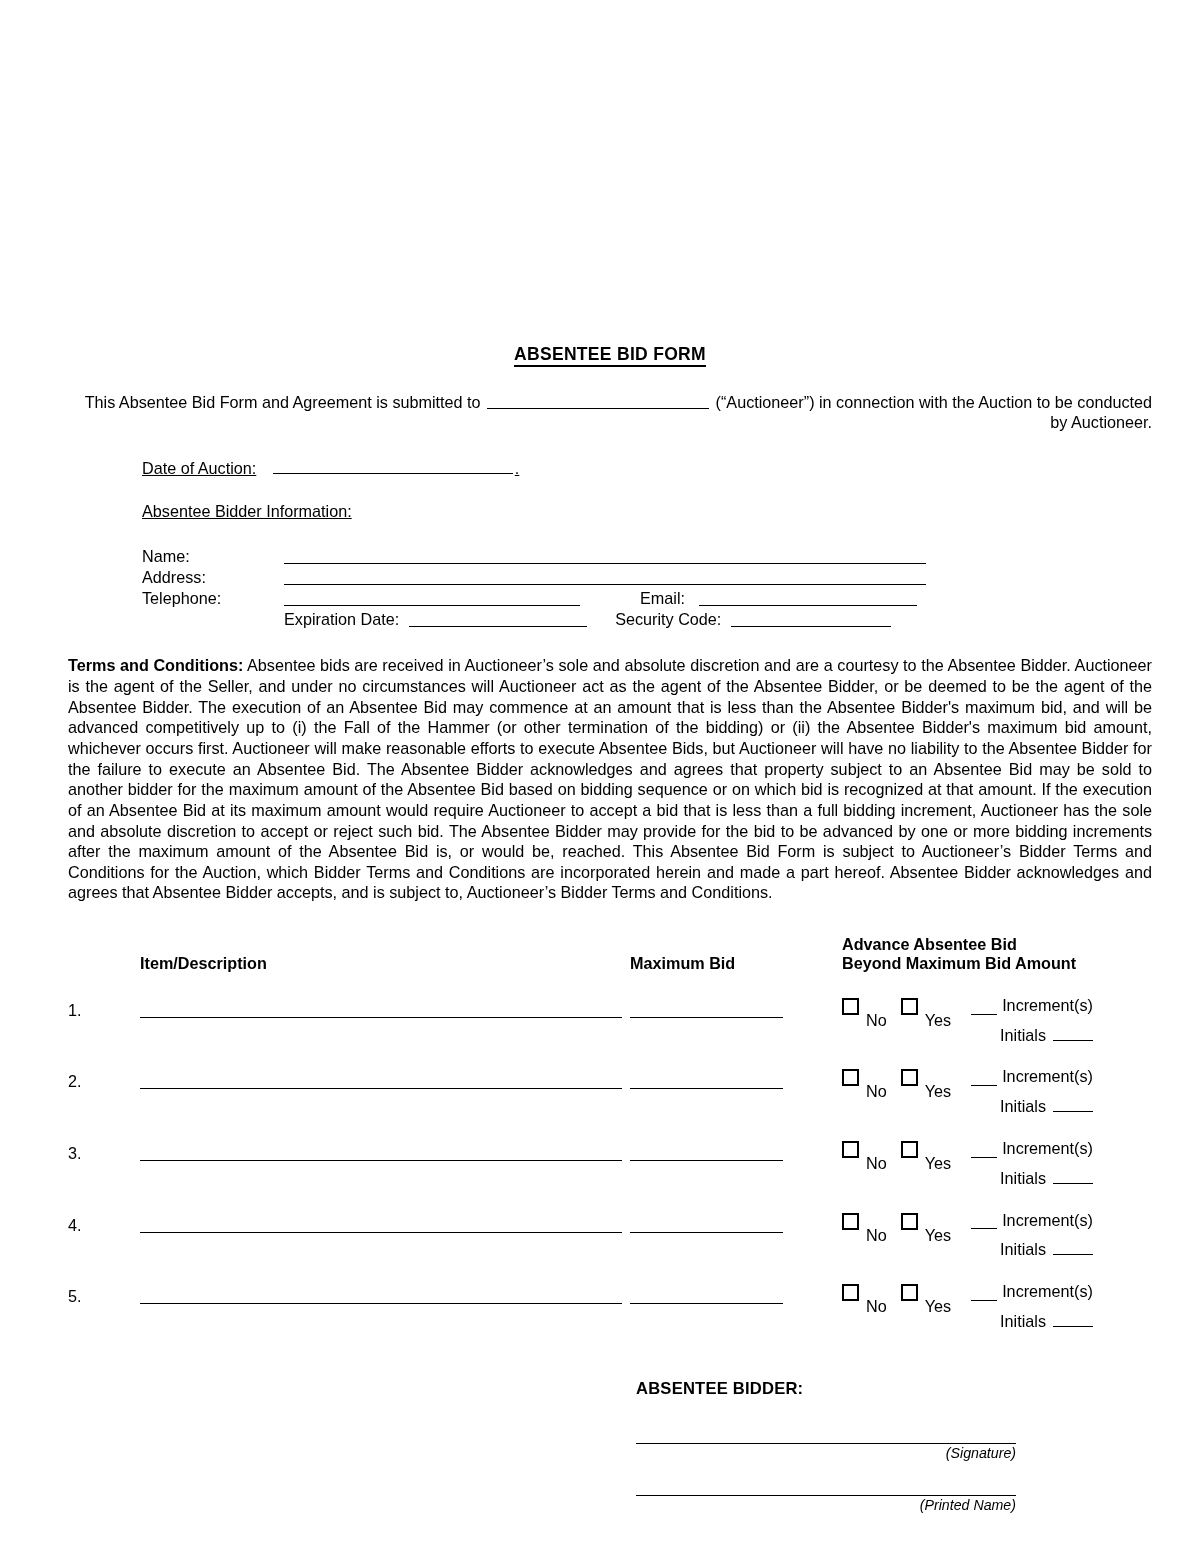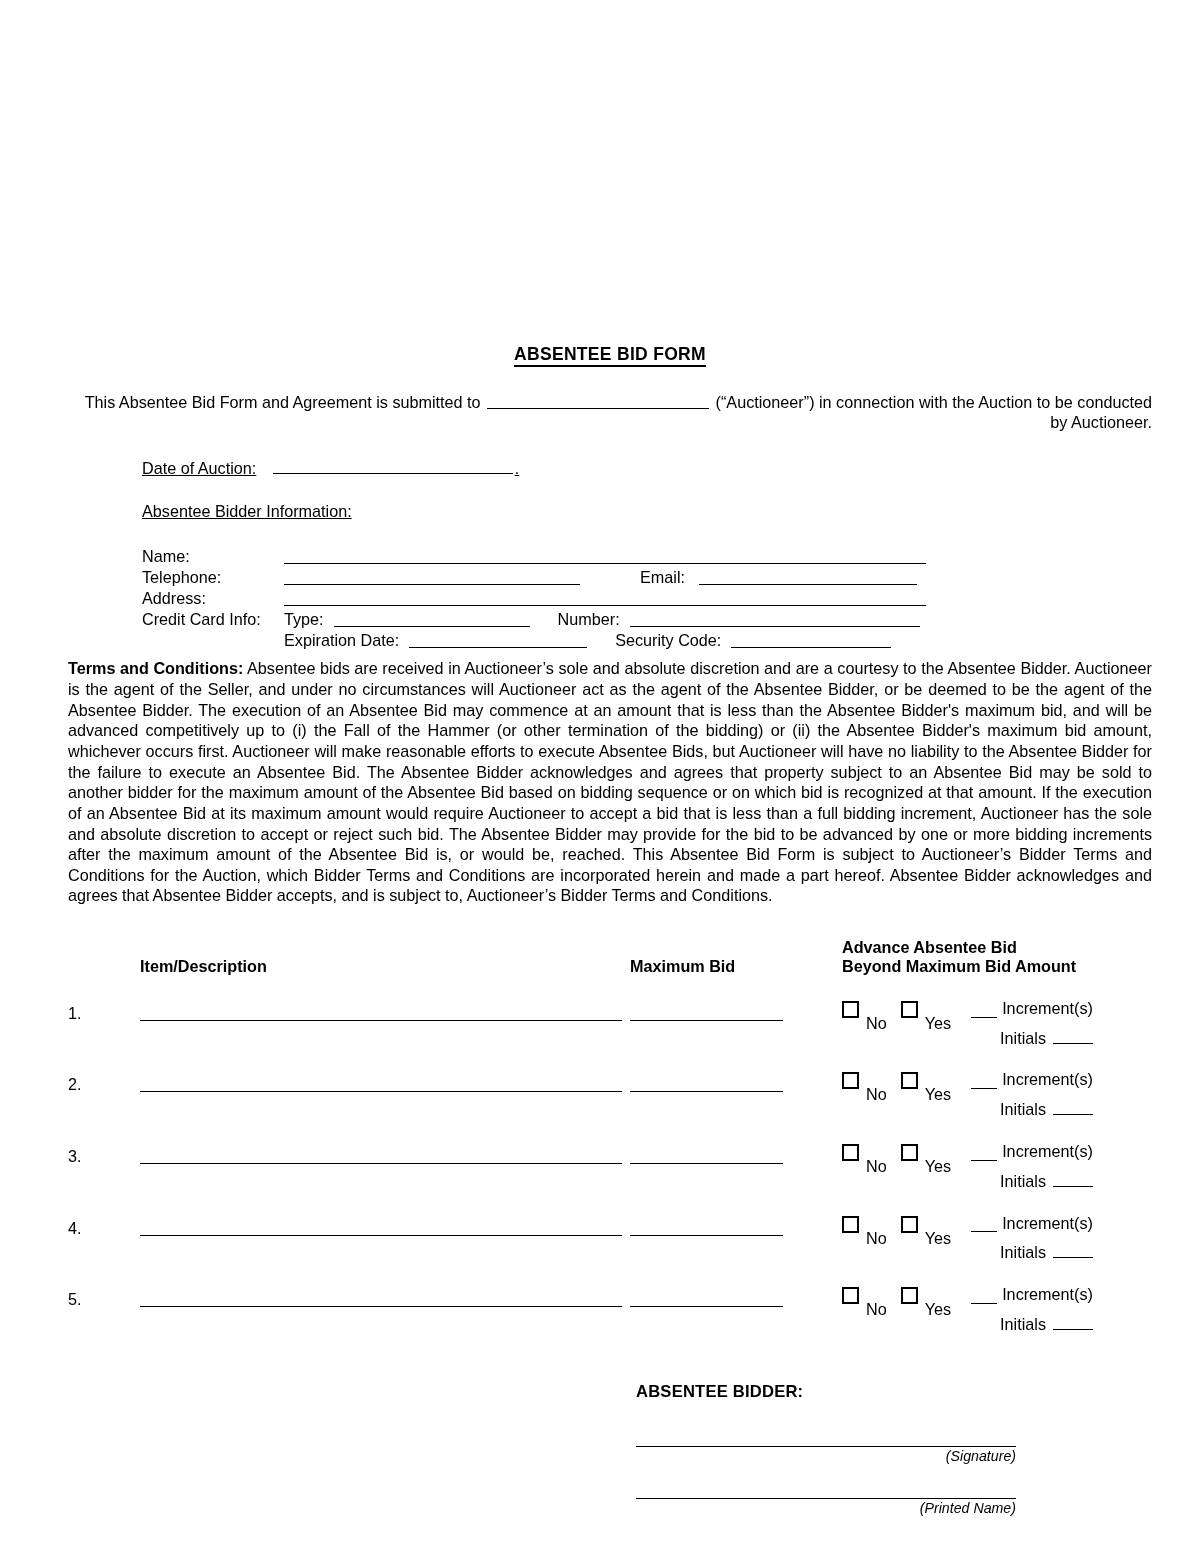--- a/index.html
+++ b/index.html
@@ -109,21 +109,21 @@
     line-height: 1;
     white-space: nowrap;
   }
   .sp-60 { width: 60px; flex: 0 0 60px; }
   .sp-28 { width: 28px; flex: 0 0 28px; }
   .sp-14 { width: 14px; flex: 0 0 14px; }
   .sp-10 { width: 10px; flex: 0 0 10px; }
 
   
   .terms {
-    margin-top: 10px;
+    margin-top: 28px;
     font-size: 16.2px;
     line-height: 1.275;
     text-align: justify;
     text-justify: inter-word;
   }
   .terms b { font-weight: bold; }
 
   
   .bid-table {
     margin-top: 32px;
@@ -288,43 +288,33 @@
     </div>
 
     <div class="info-block">
 
       <div class="info-row">
         <span class="info-label">Name:</span>
         <span class="rule full"></span>
       </div>
 
       <div class="info-row">
+        <span class="info-label">Address:</span>
+        <span class="rule full"></span>
+      </div>
+
+      <div class="info-row">
         <span class="info-label">Telephone:</span>
         <span class="rule tel"></span>
         <span class="sp-60"></span>
         <span class="inline-label">Email:</span>
         <span class="sp-14"></span>
         <span class="rule email"></span>
       </div>
 
-      <div class="info-row">
-        <span class="info-label">Address:</span>
-        <span class="rule full"></span>
-      </div>
-
-      <div class="info-row">
-        <span class="info-label wide">Credit Card Info:</span>
-        <span class="inline-label">Type:</span>
-        <span class="sp-10"></span>
-        <span class="rule type"></span>
-        <span class="sp-28"></span>
-        <span class="inline-label">Number:</span>
-        <span class="sp-10"></span>
-        <span class="rule number"></span>
-      </div>
 
       <div class="info-row">
         <span class="info-label wide"></span>
         <span class="inline-label">Expiration Date:</span>
         <span class="sp-10"></span>
         <span class="rule exp"></span>
         <span class="sp-28"></span>
         <span class="inline-label">Security Code:</span>
         <span class="sp-10"></span>
         <span class="rule sec"></span>

